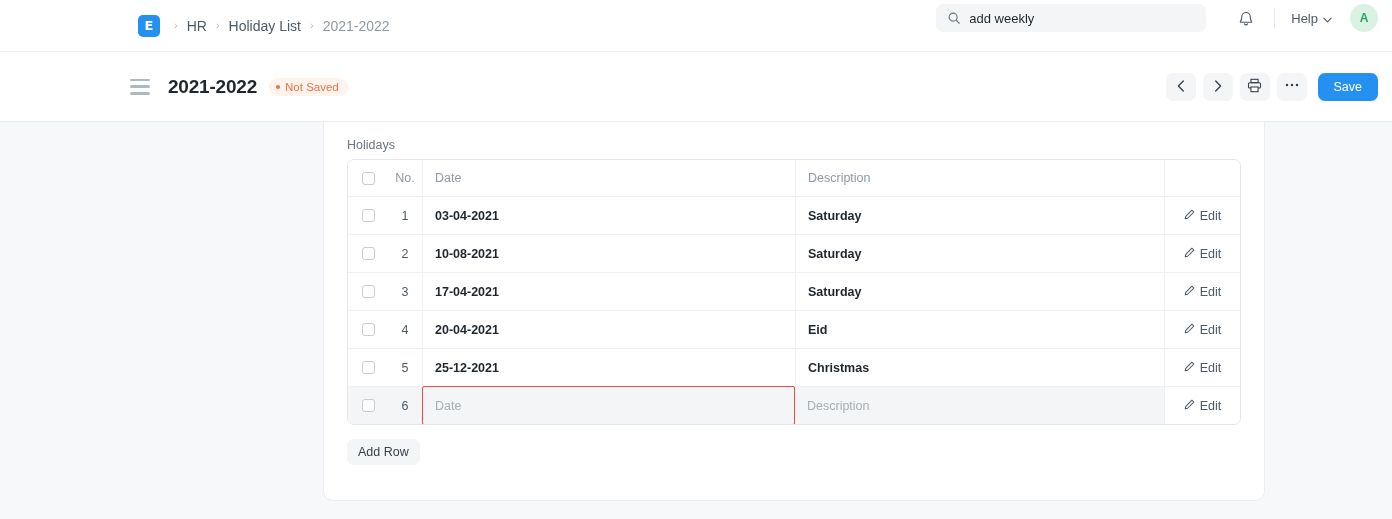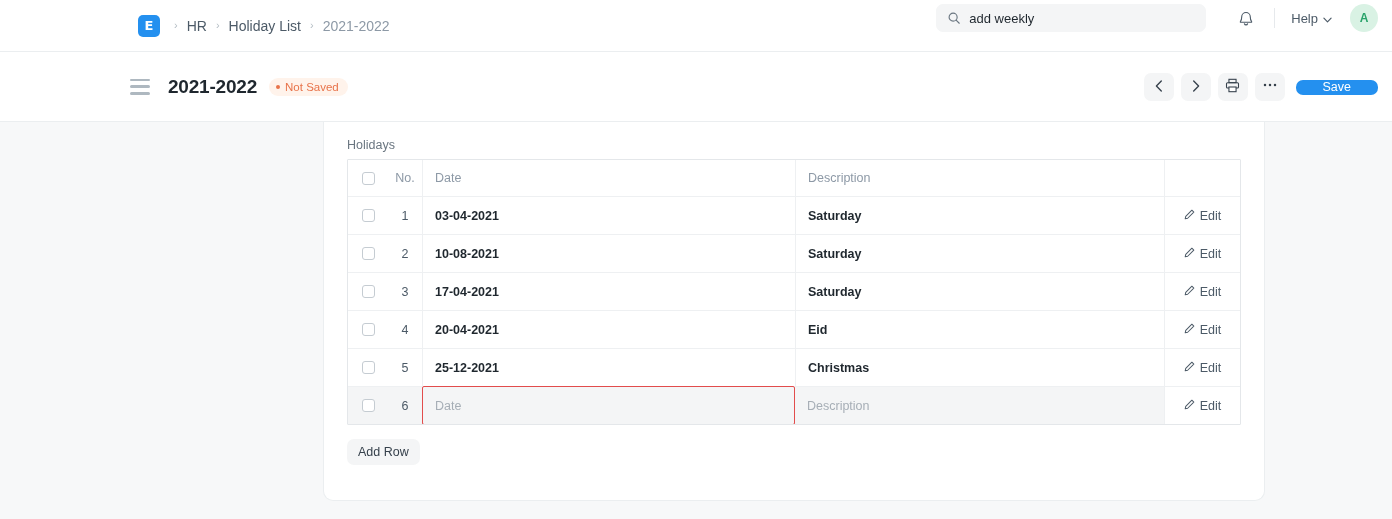--- a/index.html
+++ b/index.html
@@ -101,21 +101,21 @@
     display: flex; align-items: center; gap: 7px;
   }
   .ibtn {
     width: 30px; height: 28px; border-radius: 7px;
     background: #f4f5f6; border: 0; cursor: pointer;
     display: flex; align-items: center; justify-content: center;
     color: #4c5a67;
   }
   .ibtn.dots { font-size: 14px; letter-spacing: 1px; line-height: 0; padding-bottom: 5px; }
   .save-btn {
-    height: 15px; padding: 0 27px; border: 0; border-radius: 7px;
+    height: 28px; padding: 0 16px; border: 0; border-radius: 7px;
     background: #2490ef; color: #ffffff; font-size: 12.5px;
     cursor: pointer; margin-left: 4px;
     font-family: "Liberation Sans", sans-serif;
   }
 
   
   .page-body { padding: 0; position: relative; height: 397px; }
   .card {
     position: absolute; left: 323px; top: 0; width: 942px;
     background: #ffffff;
@@ -123,21 +123,21 @@
     border-radius: 0 0 10px 10px;
     padding: 16px 23px 0 23px;
     height: 379px;
   }
   .field-label {
     font-size: 12.5px; color: #6a7680; margin-bottom: 7px;
   }
 
   
   .grid {
-    width: 100%; border: 1px solid #e4e7ea; border-radius: 1px;
+    width: 100%; border: 1px solid #e4e7ea; border-radius: 7px;
     overflow: hidden; background: #fff;
   }
   .grow { display: flex; border-bottom: 1px solid #eef0f2; }
   .grow:last-child { border-bottom: 0; }
   .gcell { display: flex; align-items: center; padding: 0 12px; min-height: 36px; }
   .c-check { width: 40px; justify-content: center; padding: 0; }
   .c-no    { width: 35px; justify-content: center; padding: 0; border-right: 1px solid #eef0f2; font-size: 12.5px; color: #4c5a67; }
   .c-date  { width: 373px; border-right: 1px solid #eef0f2; }
   .c-desc  { flex: 1 1 auto; border-right: 1px solid #eef0f2; }
   .c-edit  { width: 75px; justify-content: center; }

